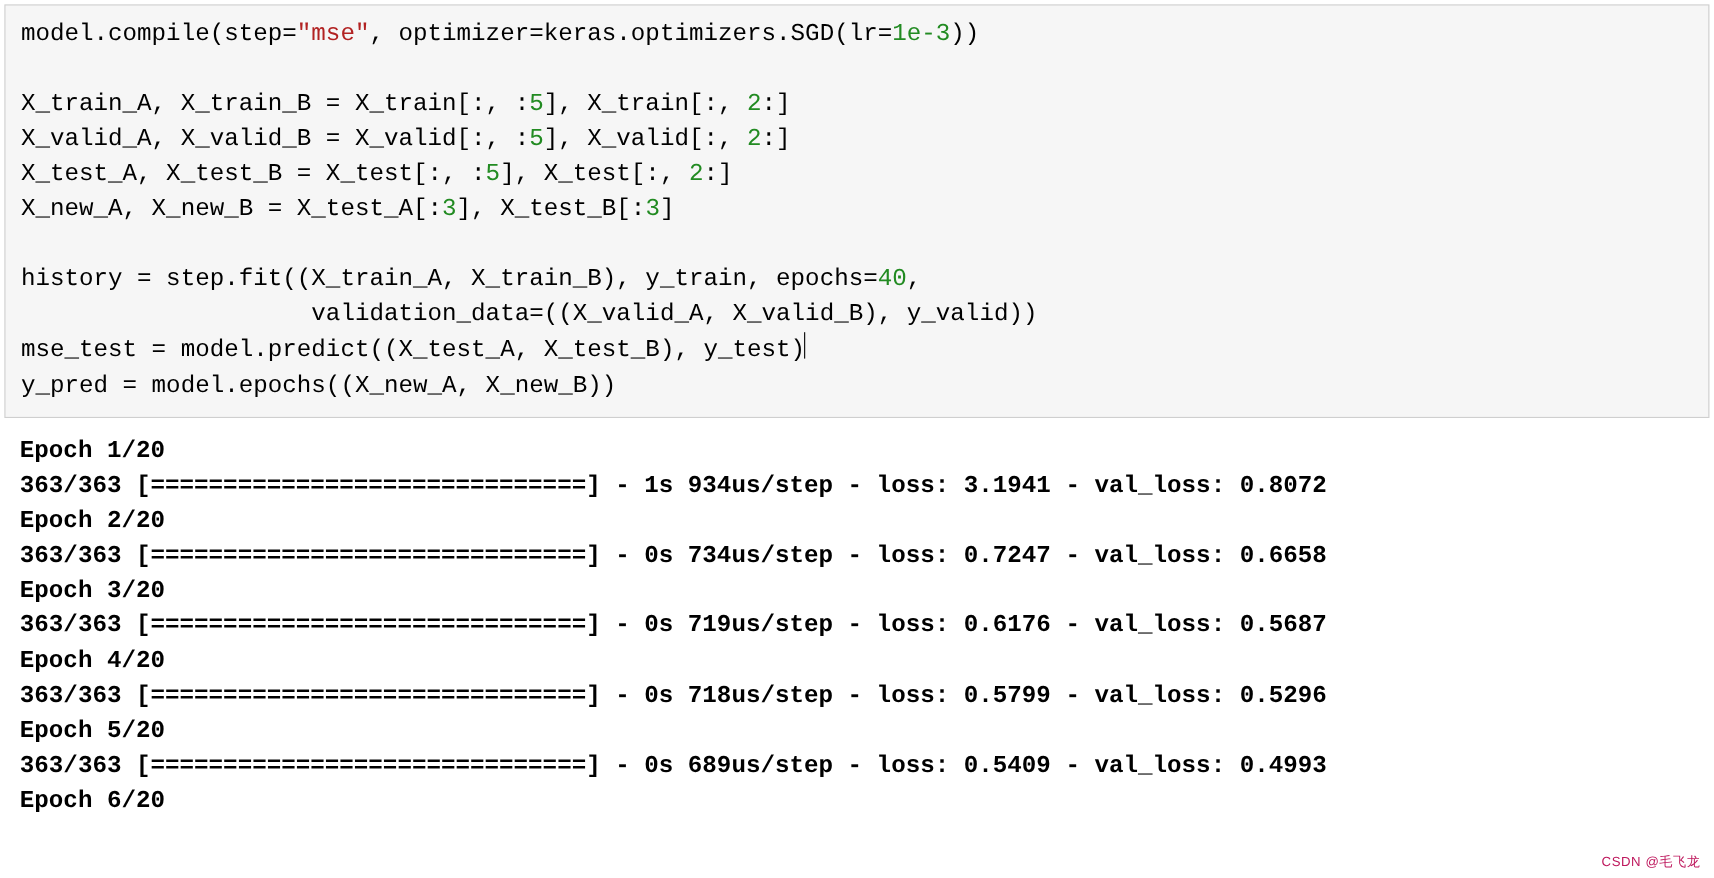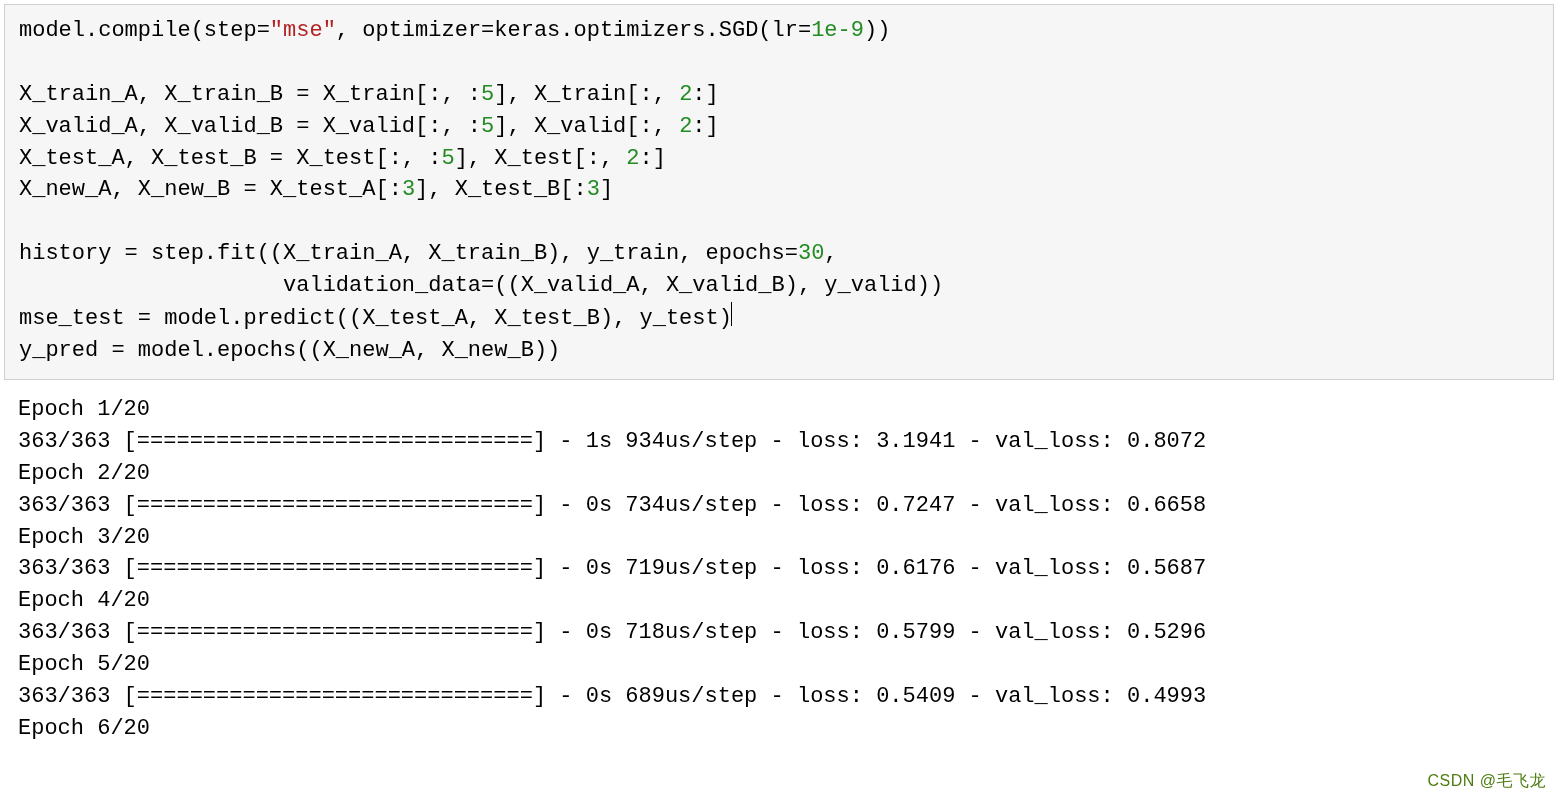--- a/index.html
+++ b/index.html
@@ -20,55 +20,56 @@
     border: 1px solid #cfcfcf;
     background: #f6f6f6;
     padding: 10px 14px 12px 14px;
     white-space: pre;
     overflow: hidden;
   }
   .code-cell span, .output span { white-space: pre; }
   .output {
     padding: 14px 14px 0 14px;
     white-space: pre;
+    font-weight: bold;
   }
   .str   { color: #b22222; }    
   .num   { color: #228B22; }
   .cursor {
     display: inline-block;
     width: 1px;
     height: 1.1em;
     background: #000;
     vertical-align: -2px;
     margin-left: -1px;
   }
   .watermark {
     position: fixed;
     right: 12px;
     bottom: 6px;
     font-family: Arial, sans-serif;
-    font-size: 16px;
-    color: #4d7c0f;
+    font-size: 12px;
+    color: #be185d;
     letter-spacing: 0.5px;
     user-select: none;
   }
 </style>
 </head>
 <body>
 
 <div class="wrap">
 
-  <div class="code-cell"><span><span>model.compile(step=</span><span class="str">"mse"</span><span>, optimizer=keras.optimizers.SGD(lr=</span><span class="num">1e-9</span><span>))</span></span>
+  <div class="code-cell"><span><span>model.compile(step=</span><span class="str">"mse"</span><span>, optimizer=keras.optimizers.SGD(lr=</span><span class="num">1e-3</span><span>))</span></span>
 <span></span>
 <span><span>X_train_A, X_train_B = X_train[:, :</span><span class="num">5</span><span>], X_train[:, </span><span class="num">2</span><span>:]</span></span>
 <span><span>X_valid_A, X_valid_B = X_valid[:, :</span><span class="num">5</span><span>], X_valid[:, </span><span class="num">2</span><span>:]</span></span>
 <span><span>X_test_A, X_test_B = X_test[:, :</span><span class="num">5</span><span>], X_test[:, </span><span class="num">2</span><span>:]</span></span>
 <span><span>X_new_A, X_new_B = X_test_A[:</span><span class="num">3</span><span>], X_test_B[:</span><span class="num">3</span><span>]</span></span>
 <span></span>
-<span><span>history = step.fit((X_train_A, X_train_B), y_train, epochs=</span><span class="num">30</span><span>,</span></span>
+<span><span>history = step.fit((X_train_A, X_train_B), y_train, epochs=</span><span class="num">40</span><span>,</span></span>
 <span>                    validation_data=((X_valid_A, X_valid_B), y_valid))</span>
 <span><span>mse_test = model.predict((X_test_A, X_test_B), y_test)</span><span class="cursor"></span></span>
 <span>y_pred = model.epochs((X_new_A, X_new_B))</span></div>
 
   <div class="output"><span>Epoch 1/20</span>
 <span>363/363 [==============================] - 1s 934us/step - loss: 3.1941 - val_loss: 0.8072</span>
 <span>Epoch 2/20</span>
 <span>363/363 [==============================] - 0s 734us/step - loss: 0.7247 - val_loss: 0.6658</span>
 <span>Epoch 3/20</span>
 <span>363/363 [==============================] - 0s 719us/step - loss: 0.6176 - val_loss: 0.5687</span>

